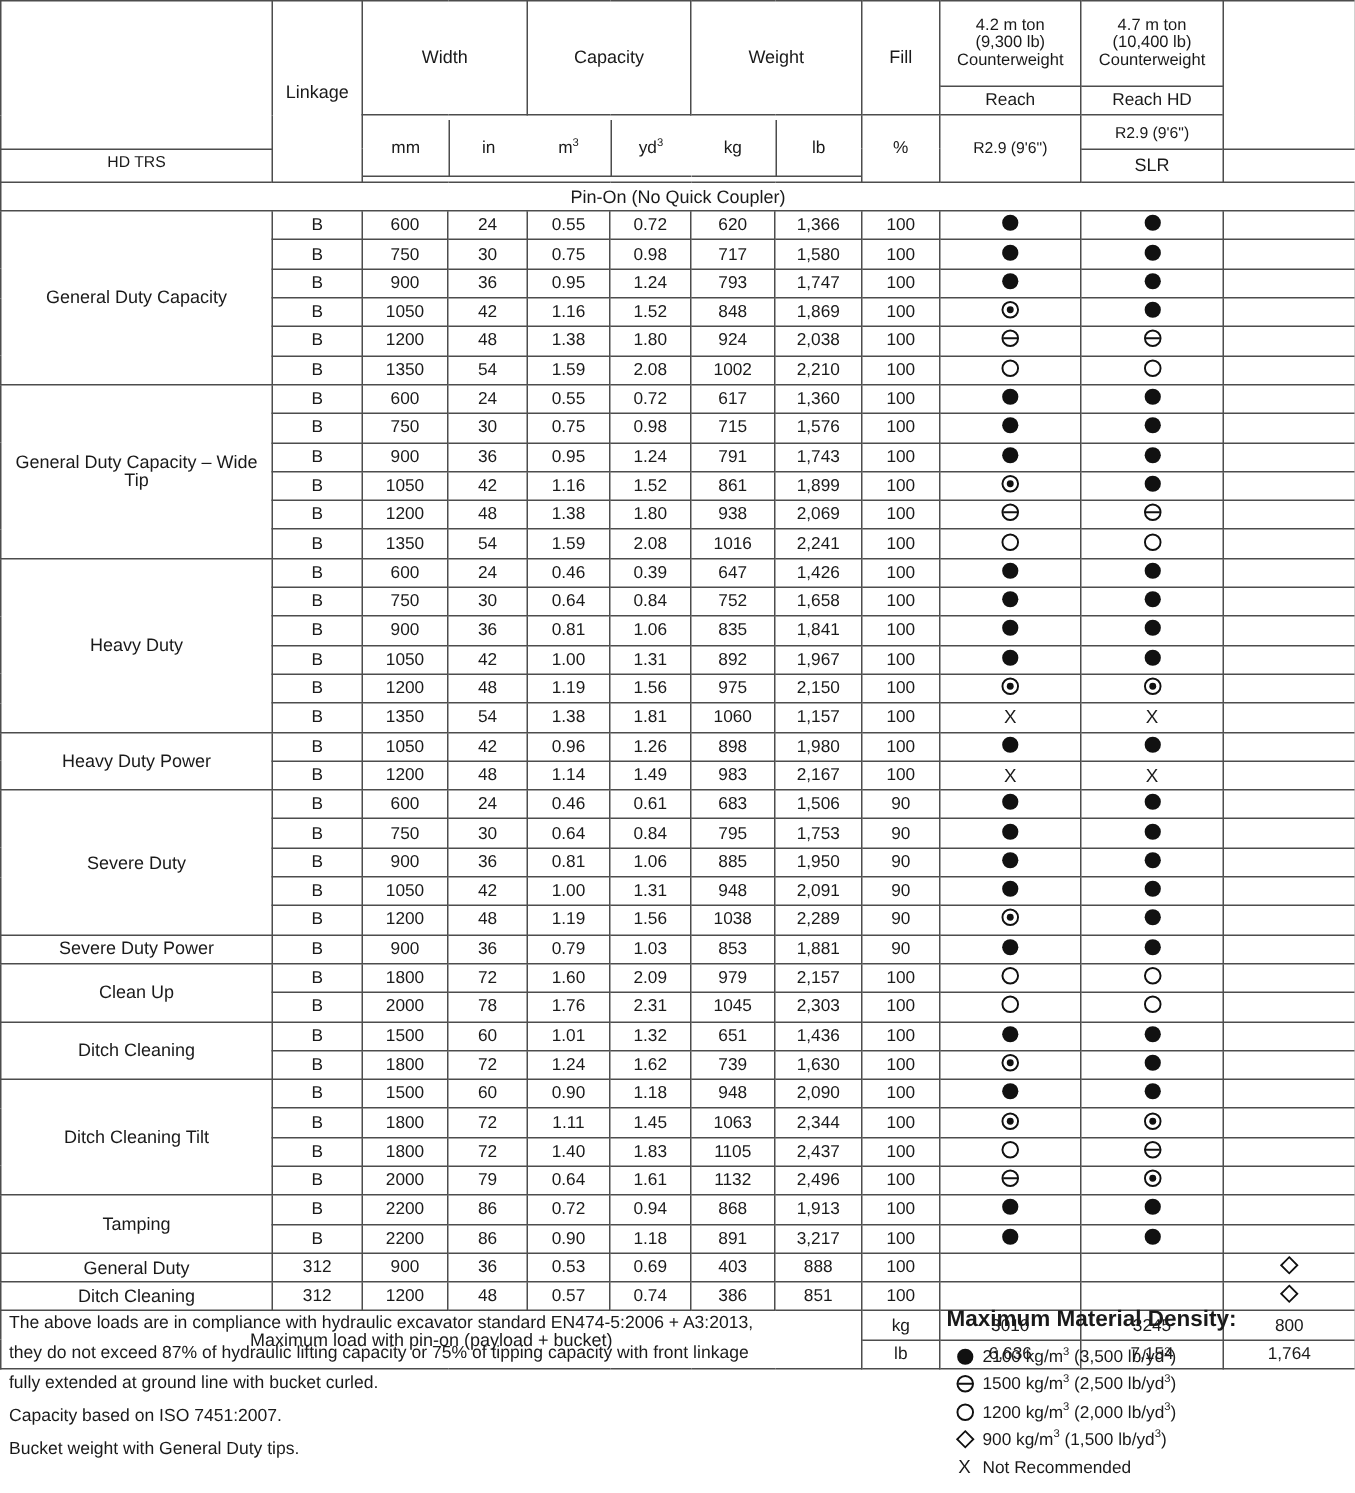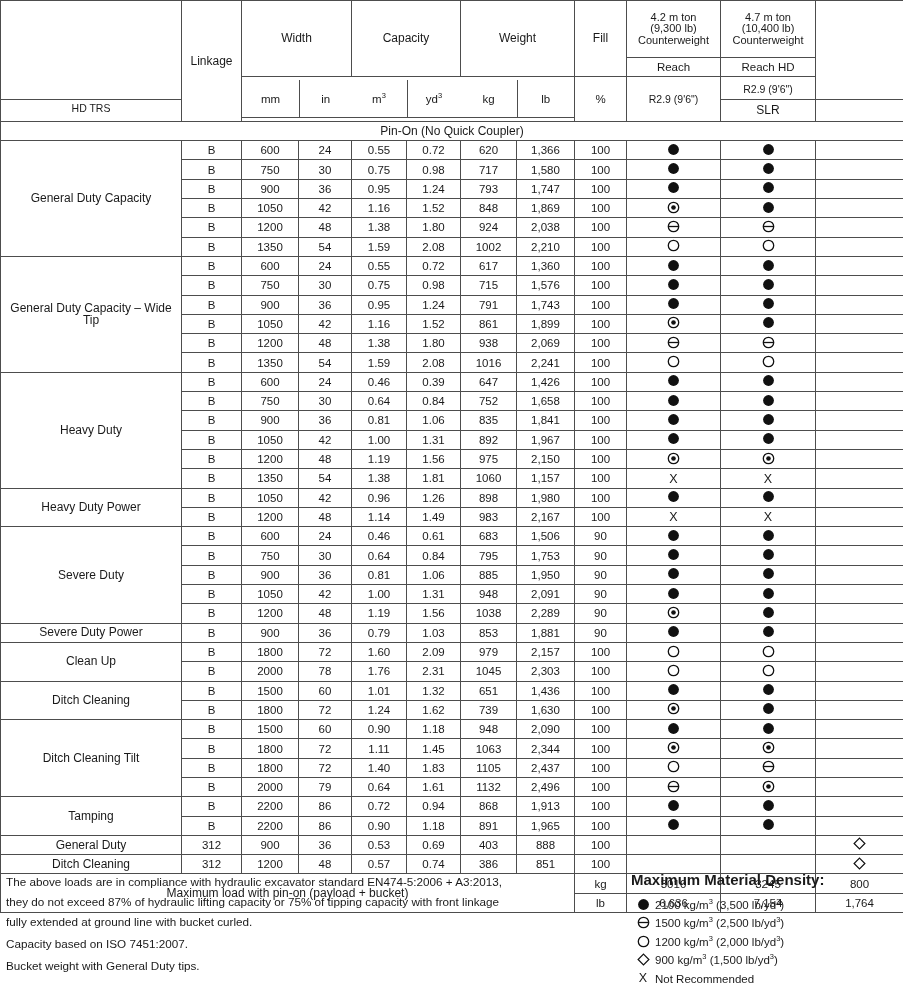--- a/index.html
+++ b/index.html
@@ -793,21 +793,21 @@
               </svg></span></td>
           <td class="shade"></td>
         </tr>
         <tr class="data-row">
           <td>B</td>
           <td>2200</td>
           <td>86</td>
           <td>0.90</td>
           <td>1.18</td>
           <td>891</td>
-          <td>1,965</td>
+          <td>3,217</td>
           <td>100</td>
           <td class=""><span class="sym"><svg width="13" height="13" viewBox="0 0 13 13">
                 <circle cx="6.5" cy="6.5" r="5.4" fill="#111"></circle>
               </svg></span></td>
           <td class=""><span class="sym"><svg width="13" height="13" viewBox="0 0 13 13">
                 <circle cx="6.5" cy="6.5" r="5.4" fill="#111"></circle>
               </svg></span></td>
           <td class="shade"></td>
         </tr>
         <tr class="data-row grp-top">

